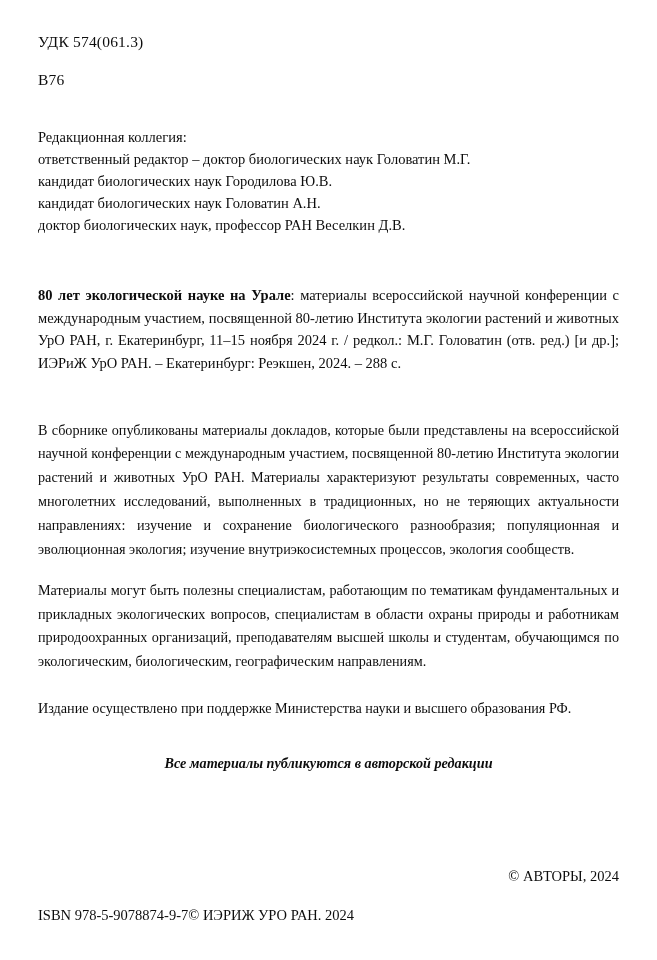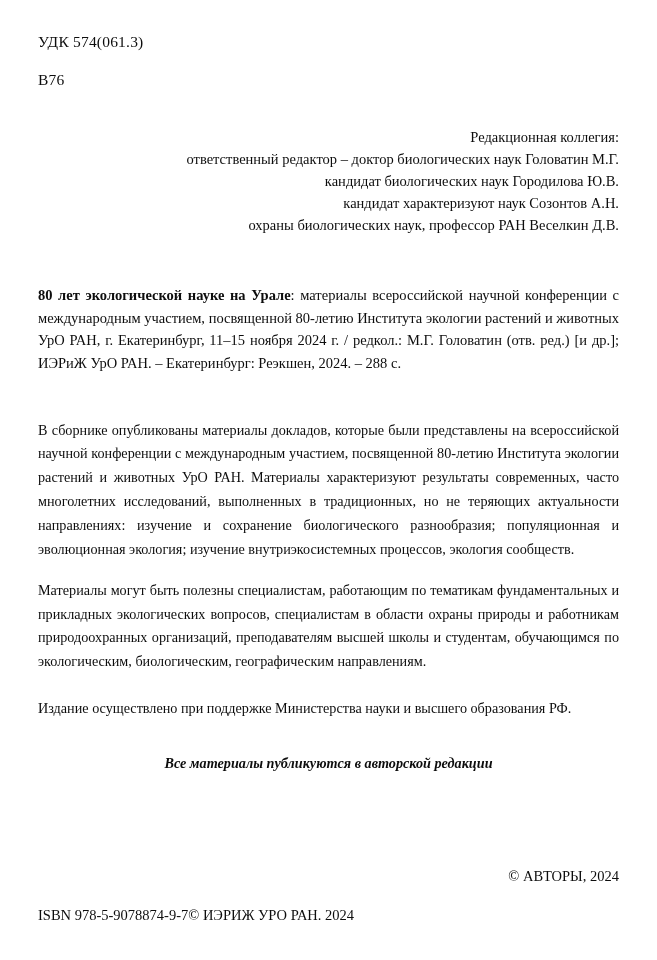--- a/index.html
+++ b/index.html
@@ -37,21 +37,21 @@
   }
   .bbk {
     font-size: 15.5px;
     margin-top: 20px;
     letter-spacing: 0.2px;
   }
 
   
   .editorial {
     margin-top: 37px;
-    text-align: right;
+    text-align: left;
     font-size: 14.5px;
     line-height: 1.52;
   }
   .editorial .ed-line {
     display: block;
   }
 
   
   .biblio {
     margin-top: 48px;
@@ -121,22 +121,22 @@
 <div class="page">
   <div class="content">
 
     <div class="udc">УДК 574(061.3)</div>
     <div class="bbk">В76</div>
 
     <div class="editorial">
       <span class="ed-line">Редакционная коллегия:</span>
       <span class="ed-line">ответственный редактор – доктор биологических наук Головатин М.Г.</span>
       <span class="ed-line">кандидат биологических наук Городилова Ю.В.</span>
-      <span class="ed-line">кандидат характеризуют наук Созонтов А.Н.</span>
-      <span class="ed-line">охраны биологических наук, профессор РАН Веселкин Д.В.</span>
+      <span class="ed-line">кандидат биологических наук Головатин А.Н.</span>
+      <span class="ed-line">доктор биологических наук, профессор РАН Веселкин Д.В.</span>
     </div>
 
     <div class="biblio">
       <b>80 лет экологической науке на Урале</b><span>: материалы всероссийской научной конференции с международным участием, посвященной 80-летию Института экологии растений и животных УрО РАН, г. Екатеринбург, 11–15 ноября 2024 г. / редкол.: М.Г. Головатин (отв. ред.) [и др.]; ИЭРиЖ УрО РАН. – Екатеринбург: Реэкшен, 2024. – 288 с.</span>
     </div>
 
     <div class="annotation">
       <p>В сборнике опубликованы материалы докладов, которые были представлены на всероссийской научной конференции с международным участием, посвященной 80-летию Института экологии растений и животных УрО РАН. Материалы характеризуют результаты современных, часто многолетних исследований, выполненных в традиционных, но не теряющих актуальности направлениях: изучение и сохранение биологического разнообразия; популяционная и эволюционная экология; изучение внутриэкосистемных процессов, экология сообществ.</p>
       <p>Материалы могут быть полезны специалистам, работающим по тематикам фундаментальных и прикладных экологических вопросов, специалистам в области охраны природы и работникам природоохранных организаций, преподавателям высшей школы и студентам, обучающимся по экологическим, биологическим, географическим направлениям.</p>
     </div>

